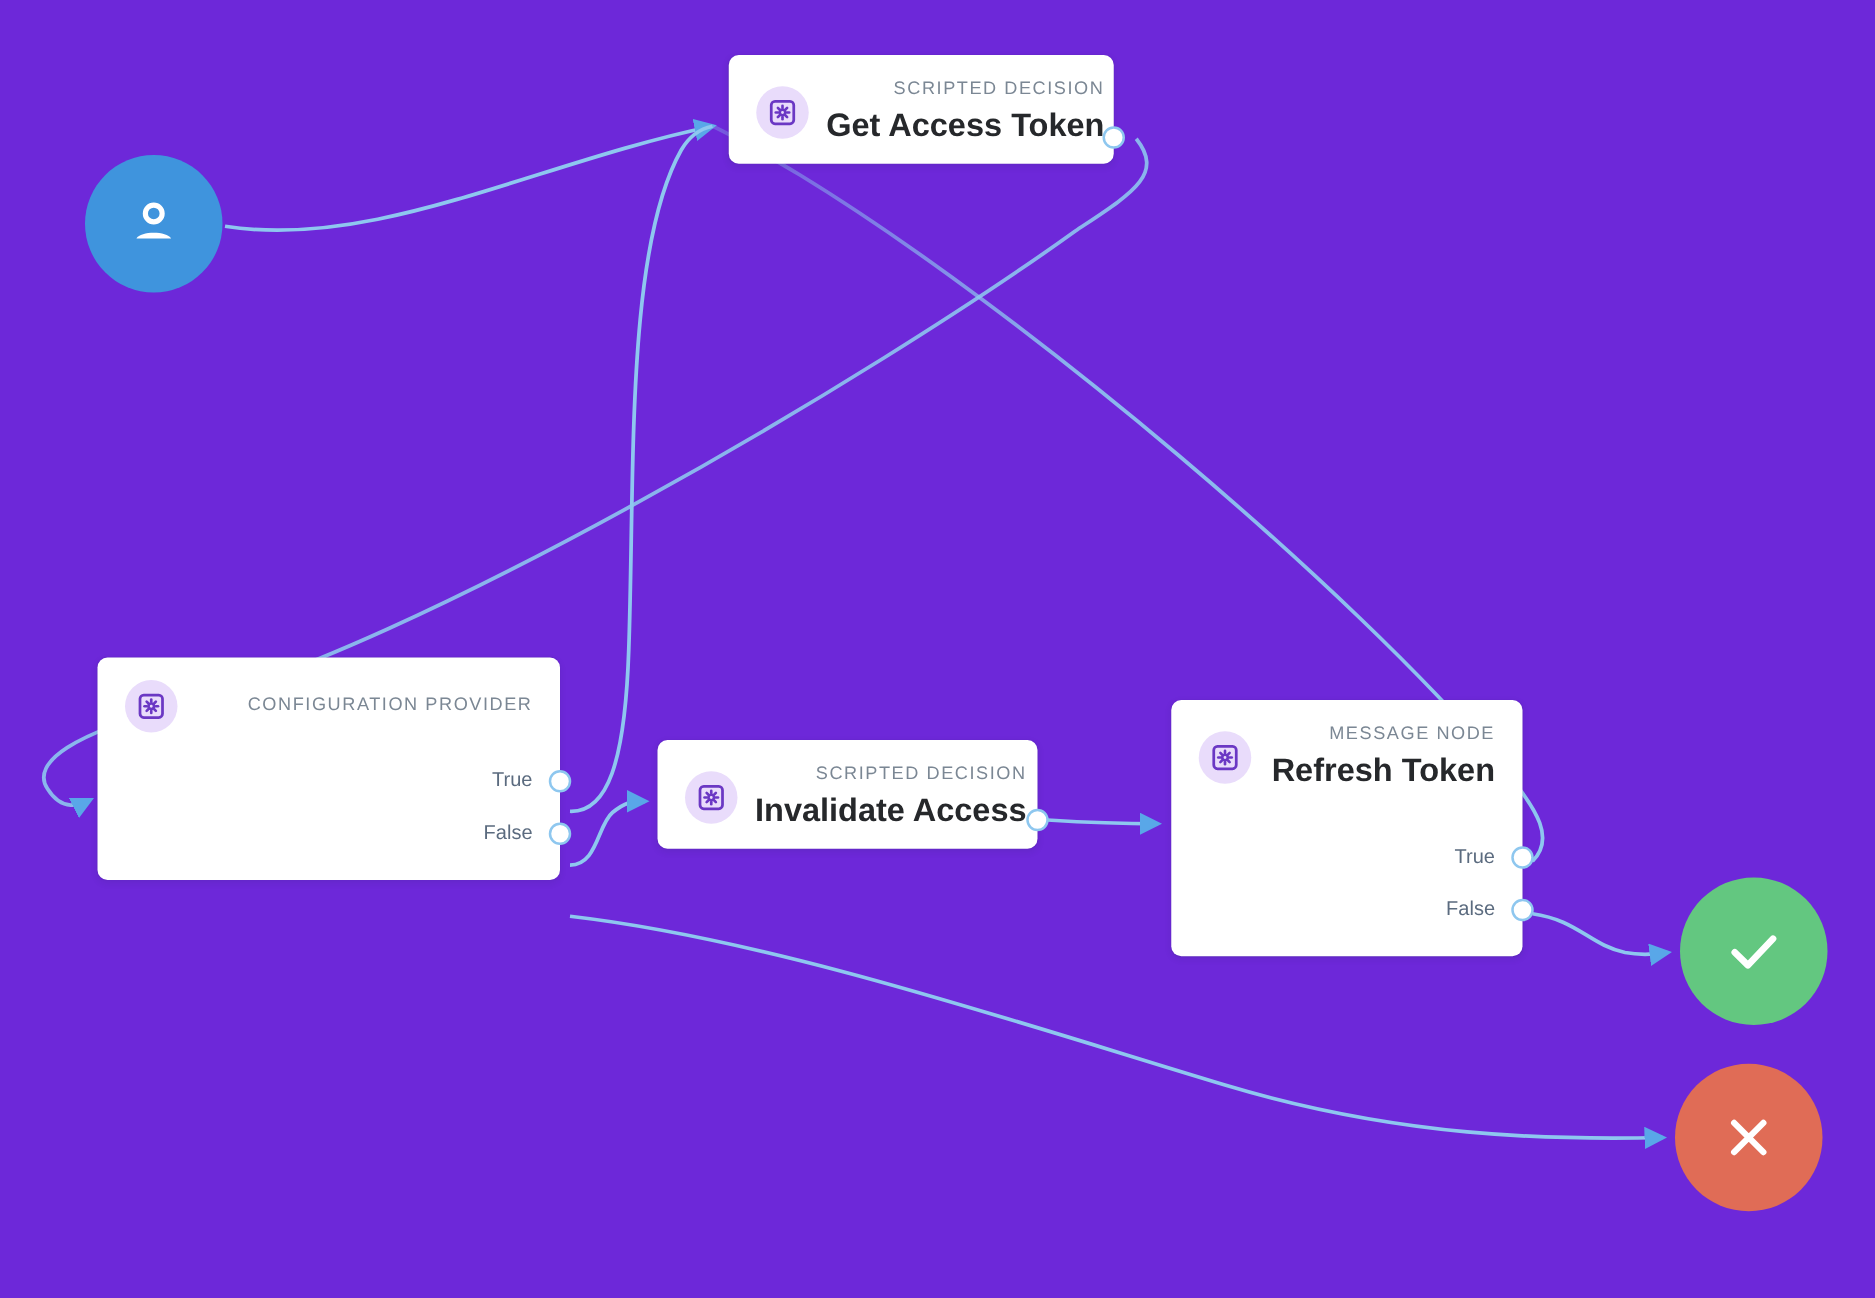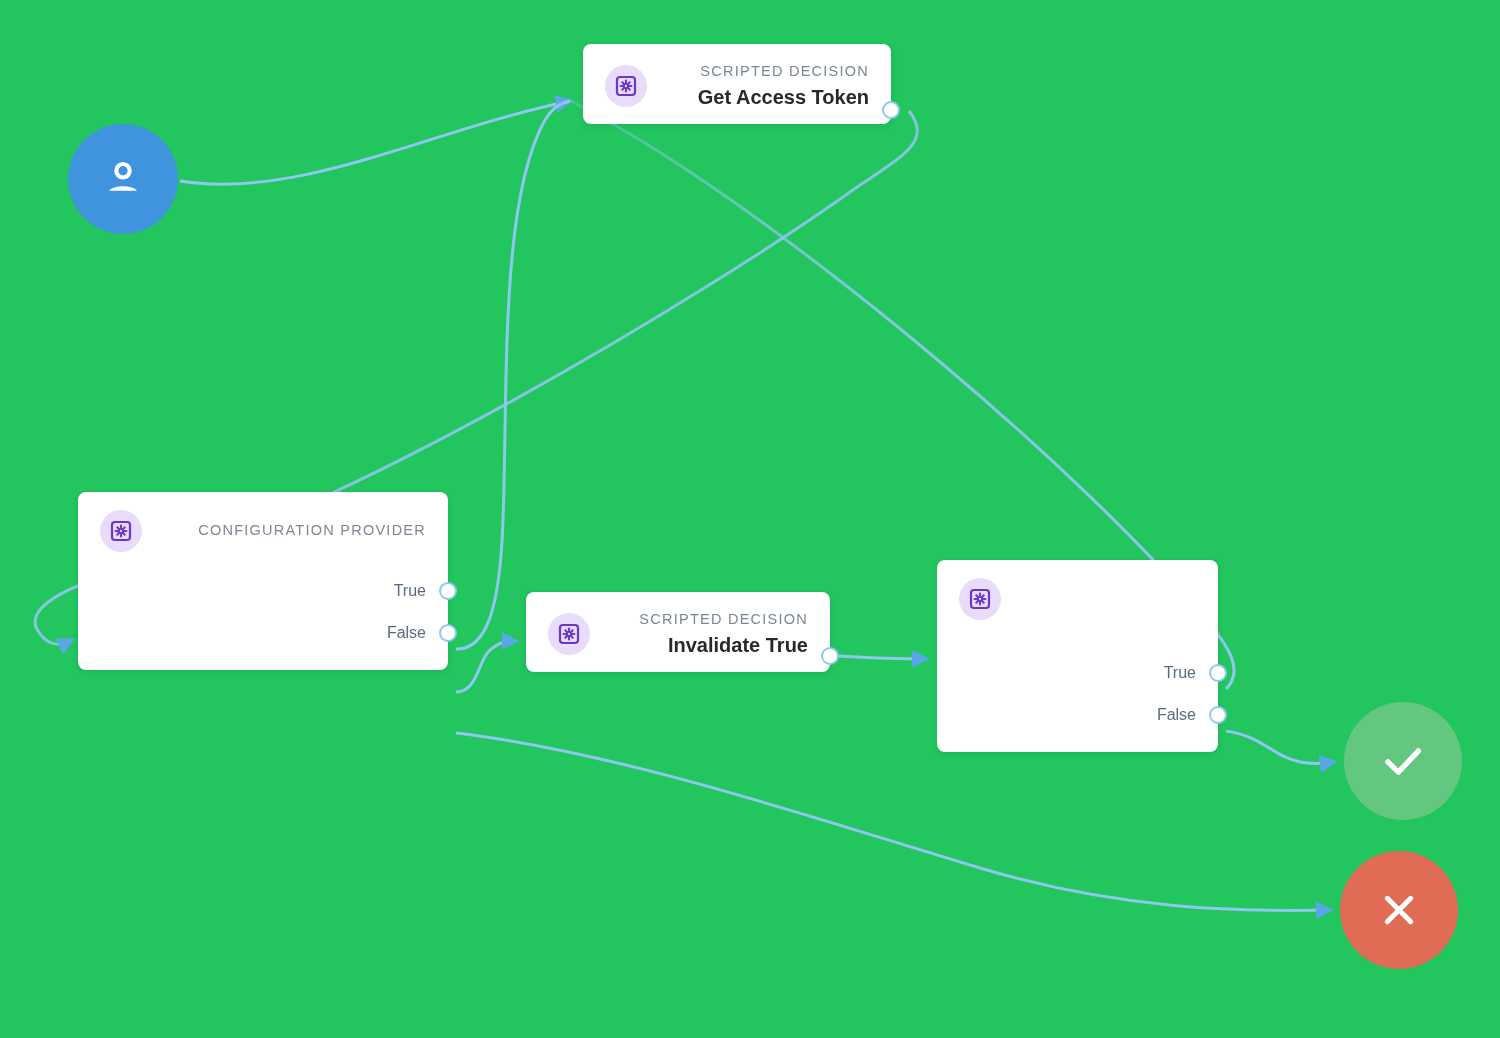--- a/index.html
+++ b/index.html
@@ -13,21 +13,21 @@
     background: #f7f8fa;
     font-family: "Liberation Sans", sans-serif;
     overflow: hidden;
     position: relative;
   }
   #canvas {
     position: absolute;
     left: 0; top: 0;
     width: 1500px;
     height: 1038px;
-    background: #22c55e;
+    background: #6d28d9;
   }
   #edge-layer {
     position: absolute;
     left: 0; top: 0;
     width: 1500px;
     height: 1038px;
     pointer-events: none;
   }
   .node {
     position: absolute;
@@ -58,21 +58,21 @@
   }
   .node-kind {
     font-size: 14.5px;
     letter-spacing: 1.25px;
     color: #7b8794;
     text-transform: uppercase;
     line-height: 1.35;
     white-space: nowrap;
   }
   .node-name {
-    font-size: 20px;
+    font-size: 26px;
     font-weight: bold;
     color: #26282b;
     line-height: 1.3;
     margin-top: 2px;
     white-space: nowrap;
   }
   .port-list {
     padding: 4px 0 16px 0;
   }
   .port-row {
@@ -117,21 +117,21 @@
     width: 118px; height: 118px;
     background: #63c780;
   }
   #failure-node {
     left: 1340px; top: 851px;
     width: 118px; height: 118px;
     background: #e06c56;
   }
   
   #node-get-access-token { left: 583px; top: 44px;  width: 308px; }
-  #node-display-token    { left: 78px;  top: 492px; width: 370px; }
+  #node-display-token    { left: 78px;  top: 526px; width: 370px; }
   #node-invalidate-token { left: 526px; top: 592px; width: 304px; }
   #node-refresh-token    { left: 937px; top: 560px; width: 281px; }
   .out-port-abs {
     position: absolute;
     width: 18px; height: 18px;
     border-radius: 50%;
     background: #fff;
     border: 2.6px solid #8ec7ef;
     box-sizing: border-box;
   }
@@ -265,21 +265,21 @@
             <line x1="15.7" y1="12" x2="17.4" y2="12"></line>
             <line x1="8.3" y1="8.3" x2="9.4" y2="9.4"></line>
             <line x1="14.6" y1="14.6" x2="15.7" y2="15.7"></line>
             <line x1="15.7" y1="8.3" x2="14.6" y2="9.4"></line>
             <line x1="9.4" y1="14.6" x2="8.3" y2="15.7"></line>
           </g>
         </svg>
       </span>
       <span class="node-titles">
         <span class="node-kind">SCRIPTED DECISION</span>
-        <span class="node-name" style="display:block;">Invalidate True</span>
+        <span class="node-name" style="display:block;">Invalidate Access</span>
       </span>
     </div>
     <span class="out-port-abs" style="right:-9px; top:55px;"></span>
   </div>
 
   <div class="node" id="node-refresh-token">
     <div class="node-header">
       <span class="node-icon">
         <svg width="24" height="24" viewBox="0 0 24 24">
           <rect x="3" y="3" width="18" height="18" rx="3" ry="3" fill="none" stroke="#6b38c4" stroke-width="2.2"></rect>
@@ -289,20 +289,24 @@
             <line x1="12" y1="15.7" x2="12" y2="17.4"></line>
             <line x1="6.6" y1="12" x2="8.3" y2="12"></line>
             <line x1="15.7" y1="12" x2="17.4" y2="12"></line>
             <line x1="8.3" y1="8.3" x2="9.4" y2="9.4"></line>
             <line x1="14.6" y1="14.6" x2="15.7" y2="15.7"></line>
             <line x1="15.7" y1="8.3" x2="14.6" y2="9.4"></line>
             <line x1="9.4" y1="14.6" x2="8.3" y2="15.7"></line>
           </g>
         </svg>
       </span>
+      <span class="node-titles">
+        <span class="node-kind">MESSAGE NODE</span>
+        <span class="node-name" style="display:block;">Refresh Token</span>
+      </span>
     </div>
     <div class="port-list" style="padding-top:18px;">
       <div class="port-row">
         <span class="port-label">True</span>
         <span class="port-dot"></span>
       </div>
       <div class="port-row">
         <span class="port-label">False</span>
         <span class="port-dot"></span>
       </div>

